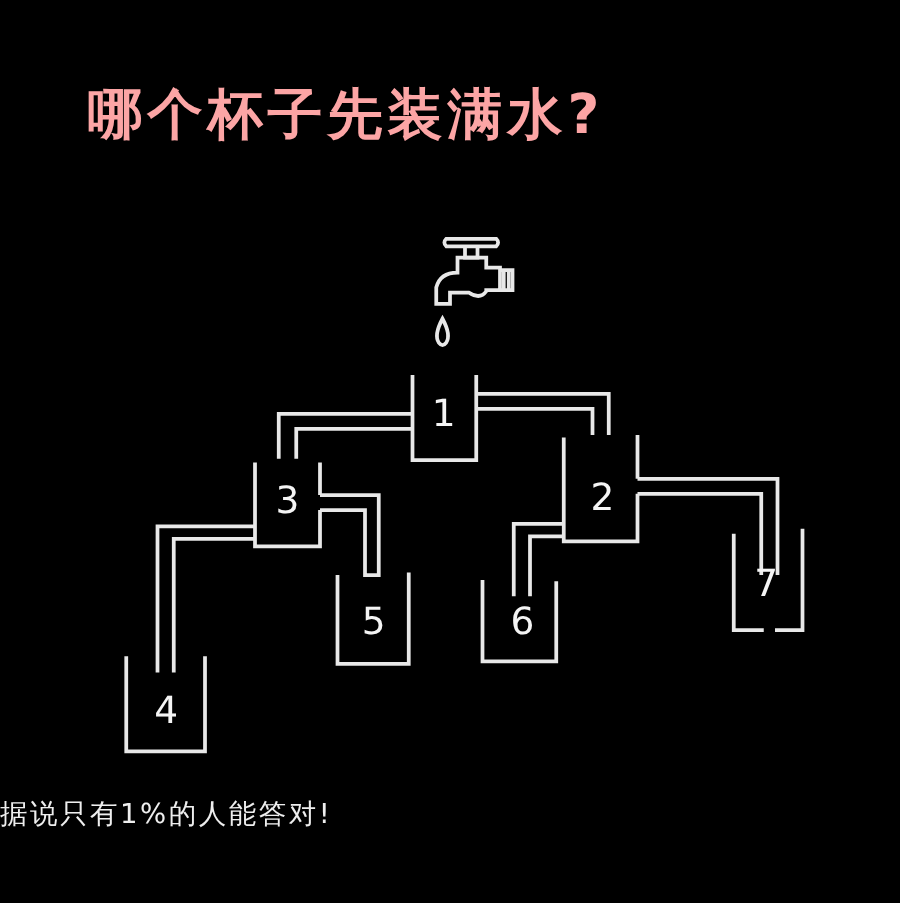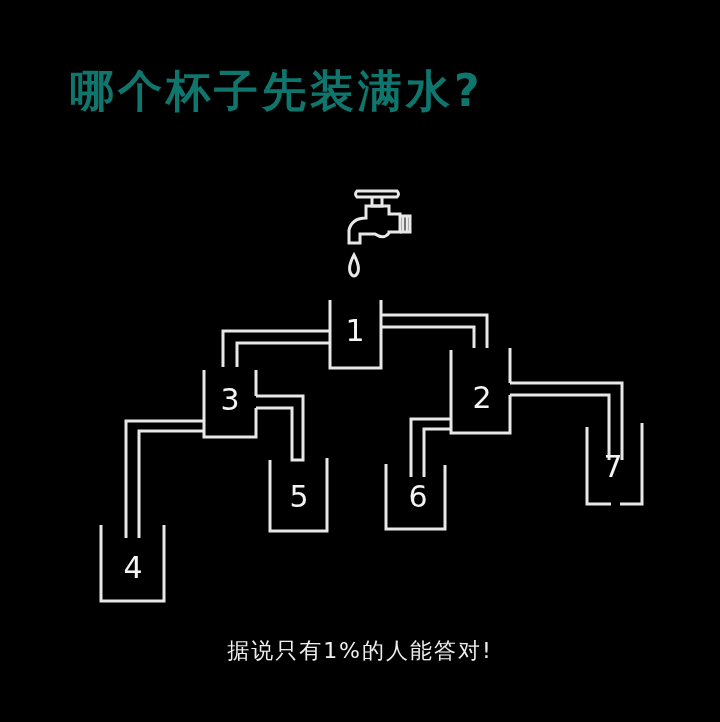--- a/index.html
+++ b/index.html
@@ -1,18 +1,18 @@
 <!DOCTYPE html>
 <html><head>
 <meta charset="utf-8">
 <style>
   html, body { margin: 0; padding: 0; background: #000; }
   body { width: 720px; height: 722px; position: relative; overflow: hidden; font-family: "DejaVu Sans", sans-serif; }
-  .title { position: absolute; left: 70px; top: 62px; color: #0f766e; font-size: 44px; font-weight: bold; letter-spacing: 4px; white-space: nowrap; }
-  .caption { position: absolute; left: 0; width: 720px; top: 636px; text-align: center; color: #eeeeee; font-size: 22px; letter-spacing: 2px; }
+  .title { position: absolute; left: 70px; top: 62px; color: #fca5a5; font-size: 44px; font-weight: bold; letter-spacing: 4px; white-space: nowrap; }
+  .caption { position: absolute; left: 0; width: 720px; top: 636px; text-align: left; color: #eeeeee; font-size: 22px; letter-spacing: 2px; }
   svg { position: absolute; left: 0; top: 0; }
   .ln { stroke: #e8e8e8; stroke-width: 3; fill: none; stroke-linejoin: miter; }
   .num { fill: #f4f4f4; font-size: 30px; font-family: "DejaVu Sans", sans-serif; text-anchor: middle; }
 </style>
 </head>
 <body>
 
 <div class="title">哪个杯子先装满水?</div>
 
 <svg width="720" height="722" viewBox="0 0 720 722">

